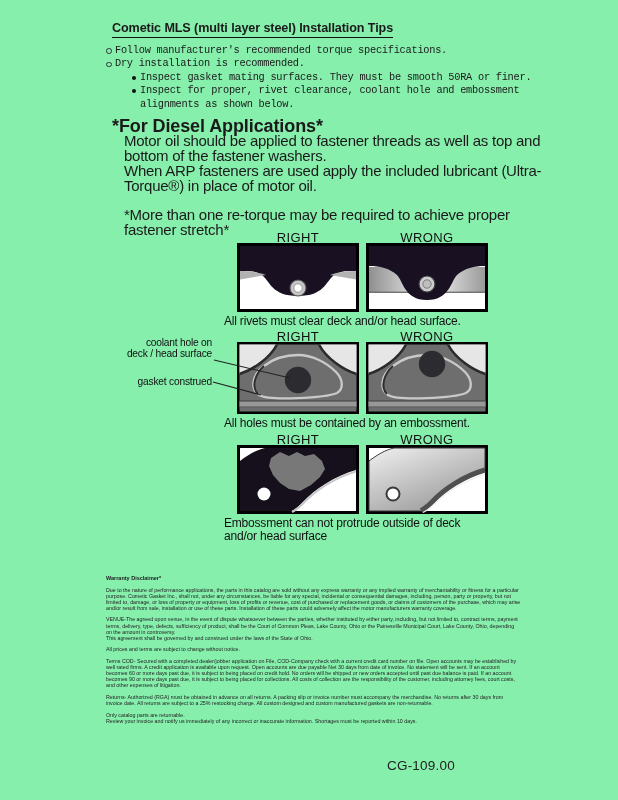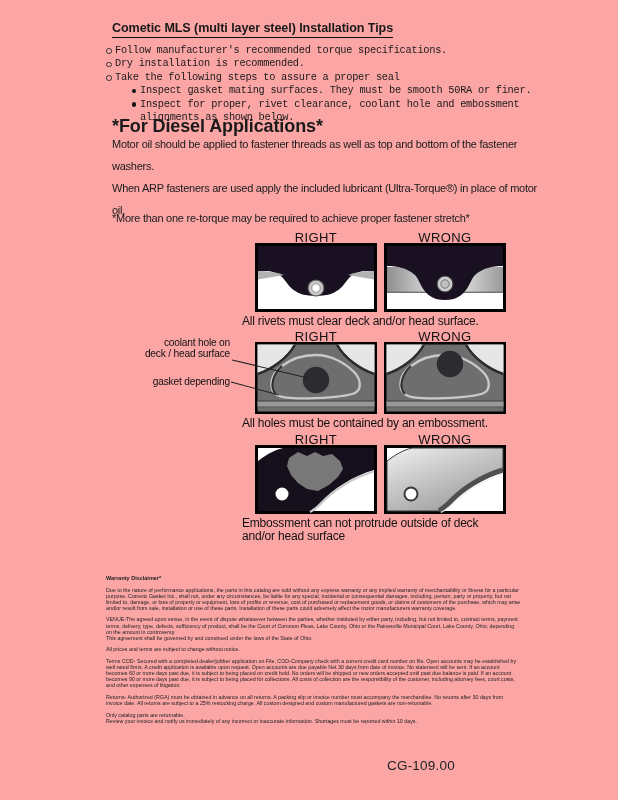--- a/index.html
+++ b/index.html
@@ -1,40 +1,40 @@
 <!DOCTYPE html>
 <html><head>
 <meta charset="utf-8">
 <style>
   html,body { margin:0; padding:0; background:#ffffff; }
   body { width:618px; height:800px; font-family:"Liberation Sans", sans-serif; color:#1a1a1a; }
-  .page { position:relative; width:618px; height:800px; background:#fca5a5; overflow:hidden; }
+  .page { position:relative; width:618px; height:800px; background:#86efac; overflow:hidden; }
 
   
   .title { position:absolute; left:112px; top:21px; font-size:12.6px; font-weight:bold;
            letter-spacing:-0.1px; border-bottom:1.6px solid #111; padding-bottom:2px; }
 
   
   .tips { position:absolute; left:106px; top:44px; font-size:10.3px; letter-spacing:-0.25px;
           line-height:13.4px; width:440px; }
   .tip { position:relative; padding-left:9px;font-family:Liberation Mono, monospace; }
   .tip.sub { margin-left:25px; }
   .om { position:absolute; left:0; top:4.4px; width:3.6px; height:3.6px;
         border:0.9px solid #333; border-radius:50%; }
   .bm { position:absolute; left:1px; top:4.8px; width:4.2px; height:4.2px;
         background:#111; border-radius:50%; }
 
   .h2 { position:absolute; left:112px; font-size:18px; font-weight:bold; letter-spacing:-0.1px; }
   #diesel-heading { top:116px; }
-  .para { position:absolute; left:112px; width:426px; font-size:11px; letter-spacing:-0.25px;
-          line-height:22px; white-space:pre-line; }
+  .para { position:absolute; left:124px; width:426px; font-size:15px; letter-spacing:-0.25px;
+          line-height:15px; white-space:pre-line; }
   #p1 { top:133px; } #p2 { top:165px; } #p3 { top:207px; }
 
   
-  .diagrams { position:absolute; left:0; top:225px; width:517px; height:330px;margin-left:18px; }
+  .diagrams { position:absolute; left:0; top:225px; width:517px; height:330px; }
   .dlabel { position:absolute; width:122px; text-align:center; font-size:13px;
             letter-spacing:0.4px; color:#111; }
   .dbox { position:absolute; width:122px; }
   .caption { position:absolute; left:224px; font-size:12px; letter-spacing:-0.2px; color:#111;
              white-space:pre-line; line-height:12.5px; }
   .ann { position:absolute; font-size:10.2px; letter-spacing:-0.2px; color:#111;
          text-align:right; white-space:pre-line; line-height:11px; }
   #ann1 { left:88px; top:112px; width:124px; }
   #ann2 { left:88px; top:151px; width:124px; }
   .leader-overlay { position:absolute; left:0; top:0; width:618px; height:330px; pointer-events:none; }
@@ -57,24 +57,20 @@
 
   <div class="tips">
     <div class="tip">
       <span class="om"></span>
       <span>Follow manufacturer's recommended torque specifications.</span>
     </div>
     <div class="tip">
       <span class="om"></span>
       <span>Dry installation is recommended.</span>
     </div>
-    <div class="tip">
-      <span class="om"></span>
-      <span>Take the following steps to assure a proper seal</span>
-    </div>
     <div class="tip sub">
       <span class="bm"></span>
       <span>Inspect gasket mating surfaces.  They must be smooth 50RA or finer.</span>
     </div>
     <div class="tip sub">
       <span class="bm"></span>
       <span>Inspect for proper, rivet clearance, coolant hole and embossment alignments as shown below.</span>
     </div>
   </div>
 
@@ -117,21 +113,21 @@
         <circle cx="61" cy="41" r="4.2" fill="#bfbfbf" stroke="#666" stroke-width="0.8"></circle>
       </svg>
     </div>
     <div class="caption" style="top:90px;">All rivets must clear deck and/or head surface.</div>
 
     <div class="dlabel" style="left:237px; top:104px;">RIGHT</div>
     <div class="dlabel" style="left:366px; top:104px;">WRONG</div>
 
     <div class="ann" id="ann1">coolant hole on
 deck / head surface</div>
-    <div class="ann" id="ann2">gasket depending</div>
+    <div class="ann" id="ann2">gasket construed</div>
 
     <div class="dbox" style="left:237px; top:117px; height:72px;">
       <svg width="122" height="72" viewBox="0 0 122 72">
         <rect x="1.25" y="1.25" width="119.5" height="69.5" fill="#6e6e6e" stroke="#000" stroke-width="2.5"></rect>
         <path d="M2.5,2.5 H40 C33,16 16,28 2.5,32 Z" fill="#e6e6e6"></path>
         <path d="M40,2.5 C33,16 16,28 2.5,32" fill="none" stroke="#2b2b2b" stroke-width="2.6"></path>
         <path d="M119.5,2.5 H82 C89,16 106,28 119.5,32 Z" fill="#e6e6e6"></path>
         <path d="M82,2.5 C89,16 106,28 119.5,32" fill="none" stroke="#2b2b2b" stroke-width="2.6"></path>
         <rect x="2.5" y="59" width="117" height="5.8" fill="#989898"></rect>
         <line x1="2.5" y1="59" x2="119.5" y2="59" stroke="#3f3f3f" stroke-width="1"></line>

